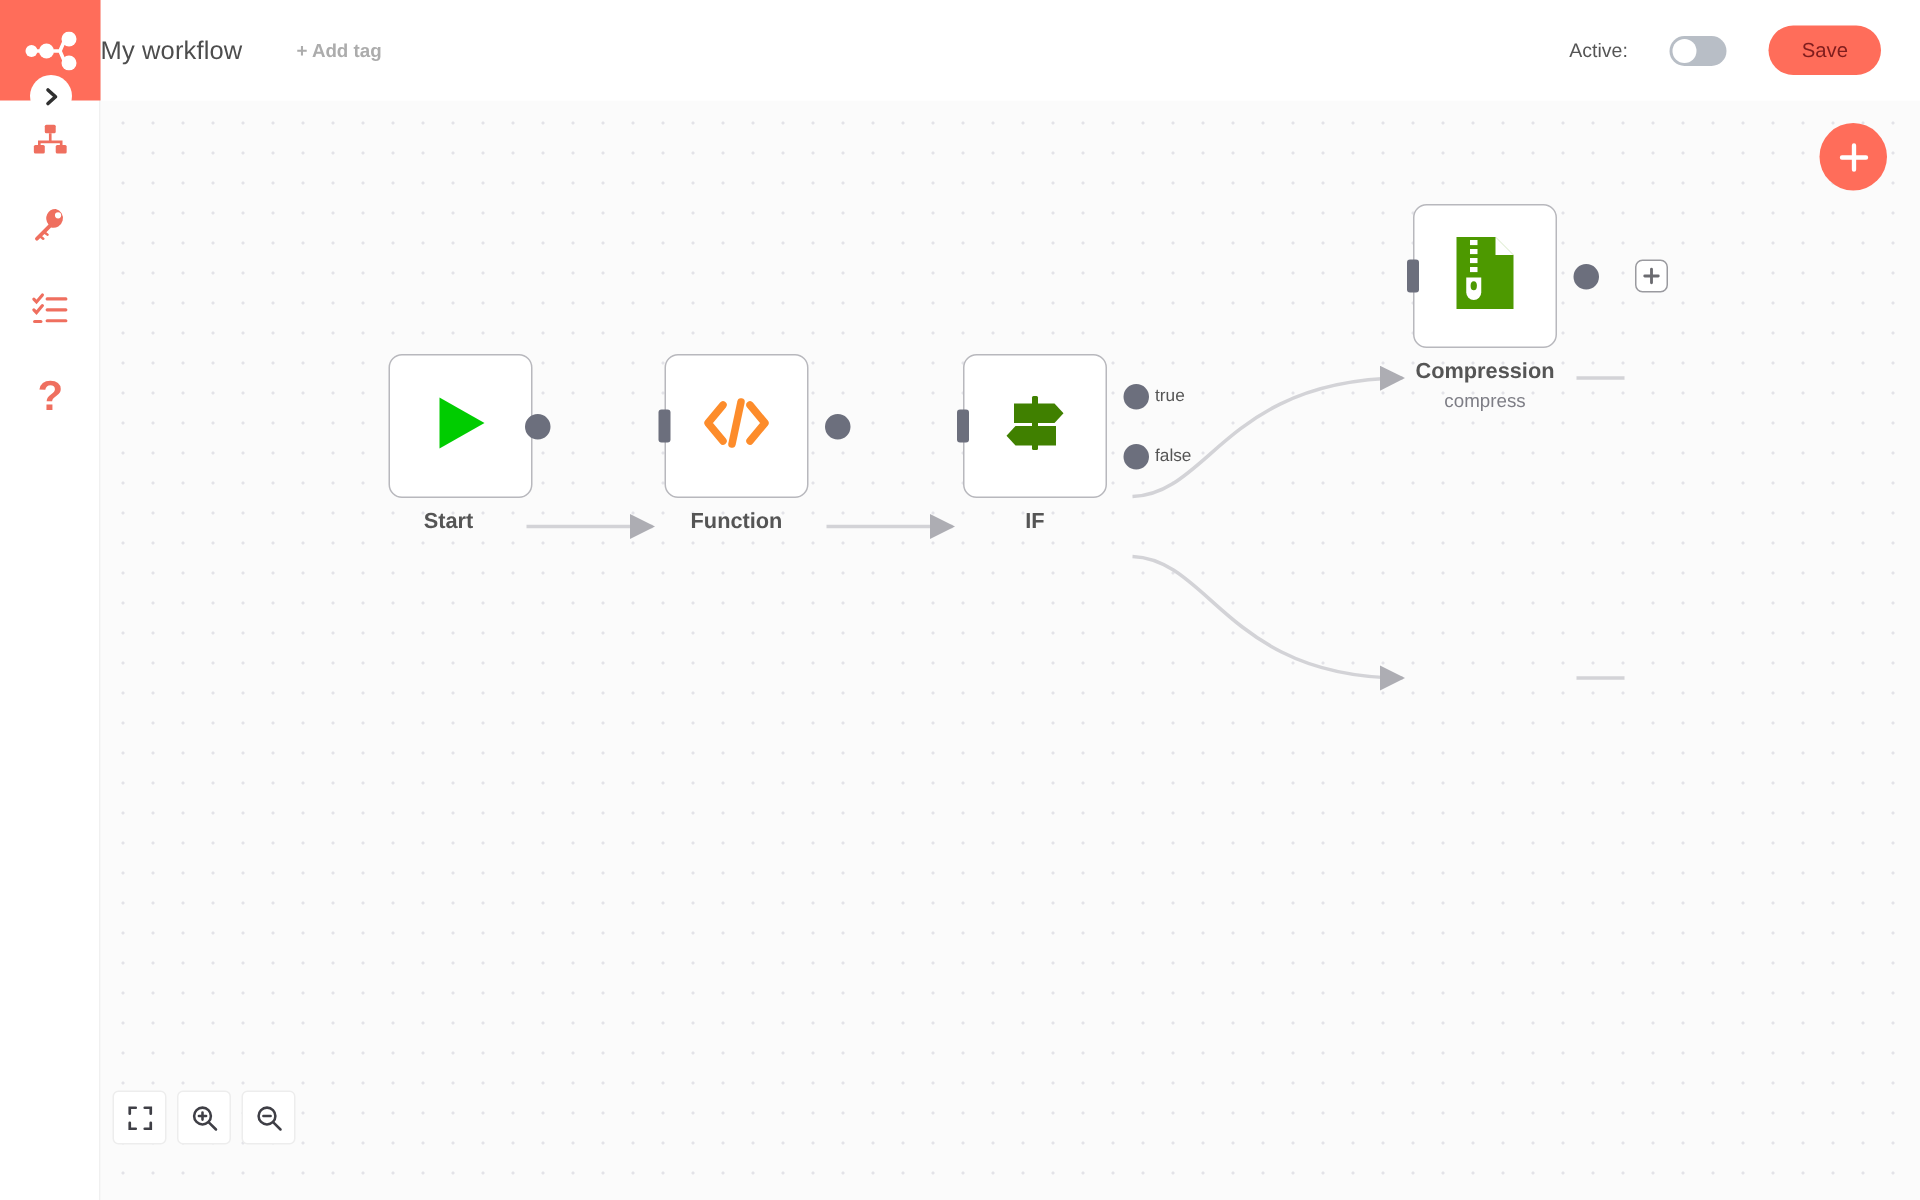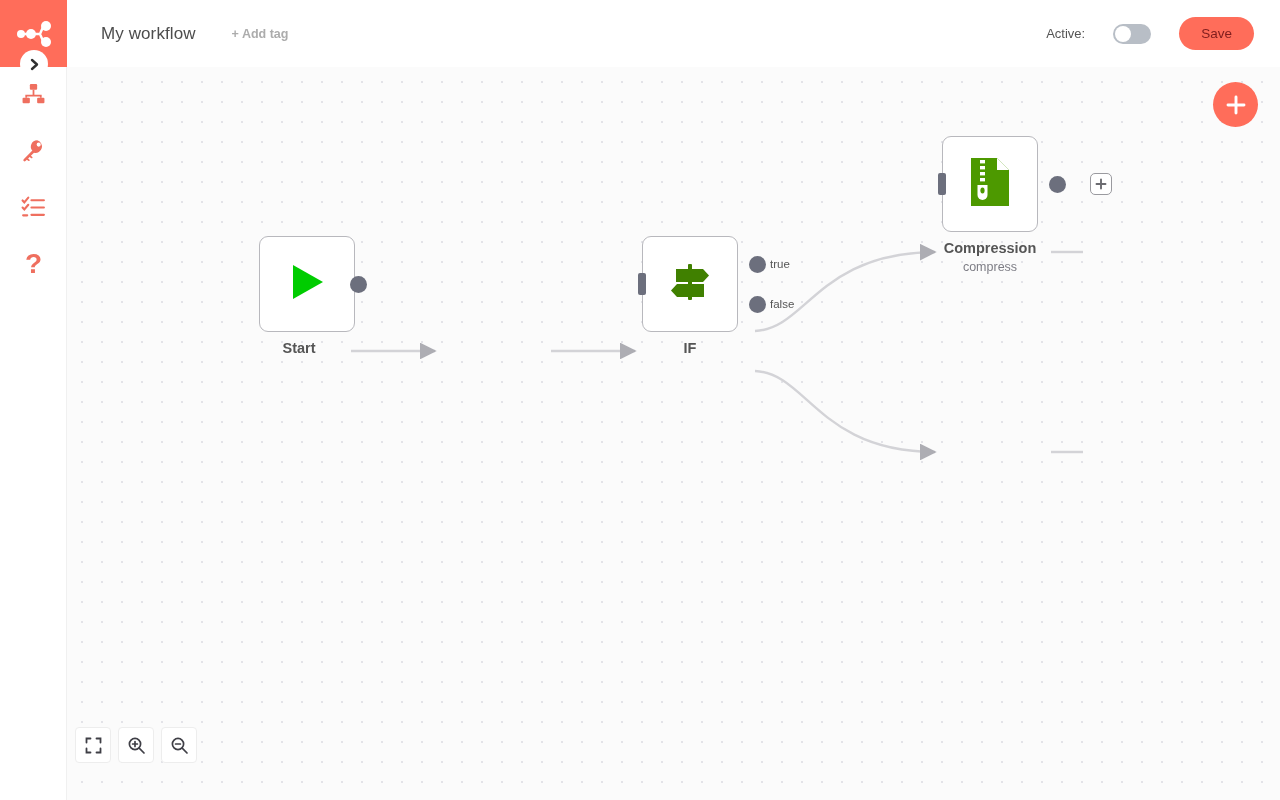--- a/index.html
+++ b/index.html
@@ -41,21 +41,20 @@
 
   
   #header {
     position: absolute; left: 67px; top: 0;
     width: 1213px; height: 67px;
     background: #ffffff;
     display: flex; align-items: center;
     z-index: 25;
   }
   #wf-title {
-    margin-left: 34px;
     font-size: 17px; color: #4d4d4d; letter-spacing: .1px;
     cursor: text;
   }
   #add-tag {
     margin-left: 36px;
     font-size: 12.5px; font-weight: bold; color: #acacac;
     cursor: pointer;
   }
   #header-right {
     margin-left: auto; margin-right: 26px;
@@ -267,20 +266,36 @@
         <span>
           <svg width="44" height="44" viewBox="0 0 44 44">
             <path d="M8 5 L38 22 L8 39 Z" fill="#00cc00"></path>
           </svg>
         </span>
       </div>
       <div class="ep-out" style="left:107px;top:40px;"></div>
       <div class="node-label">Start</div>
     </div>
 
+    <div class="node" style="left:376px;top:169px;">
+      <div class="node-box">
+        <span>
+          <svg width="46" height="38" viewBox="0 0 46 38">
+            <g stroke="#fd8c2b" stroke-width="5" fill="none" stroke-linecap="round" stroke-linejoin="round">
+              <path d="M14 7 L4 19 L14 31"></path>
+              <path d="M32 7 L42 19 L32 31"></path>
+              <path d="M26 5 L20 33"></path>
+            </g>
+          </svg>
+        </span>
+      </div>
+      <div class="ep-in" style="left:-4px;top:37px;"></div>
+      <div class="ep-out" style="left:107px;top:40px;"></div>
+      <div class="node-label">Function</div>
+    </div>
 
     <div class="node" style="left:575px;top:169px;">
       <div class="node-box">
         <span>
           <svg width="46" height="46" viewBox="0 0 46 46">
             <g fill="#408000">
               <path d="M9 10 H36 L42 16.5 L36 23 H9 Z"></path>
               <path d="M37 25 H10 L4 31.5 L10 38 H37 Z"></path>
               <rect x="21" y="5" width="4" height="36" rx="1"></rect>
             </g>

